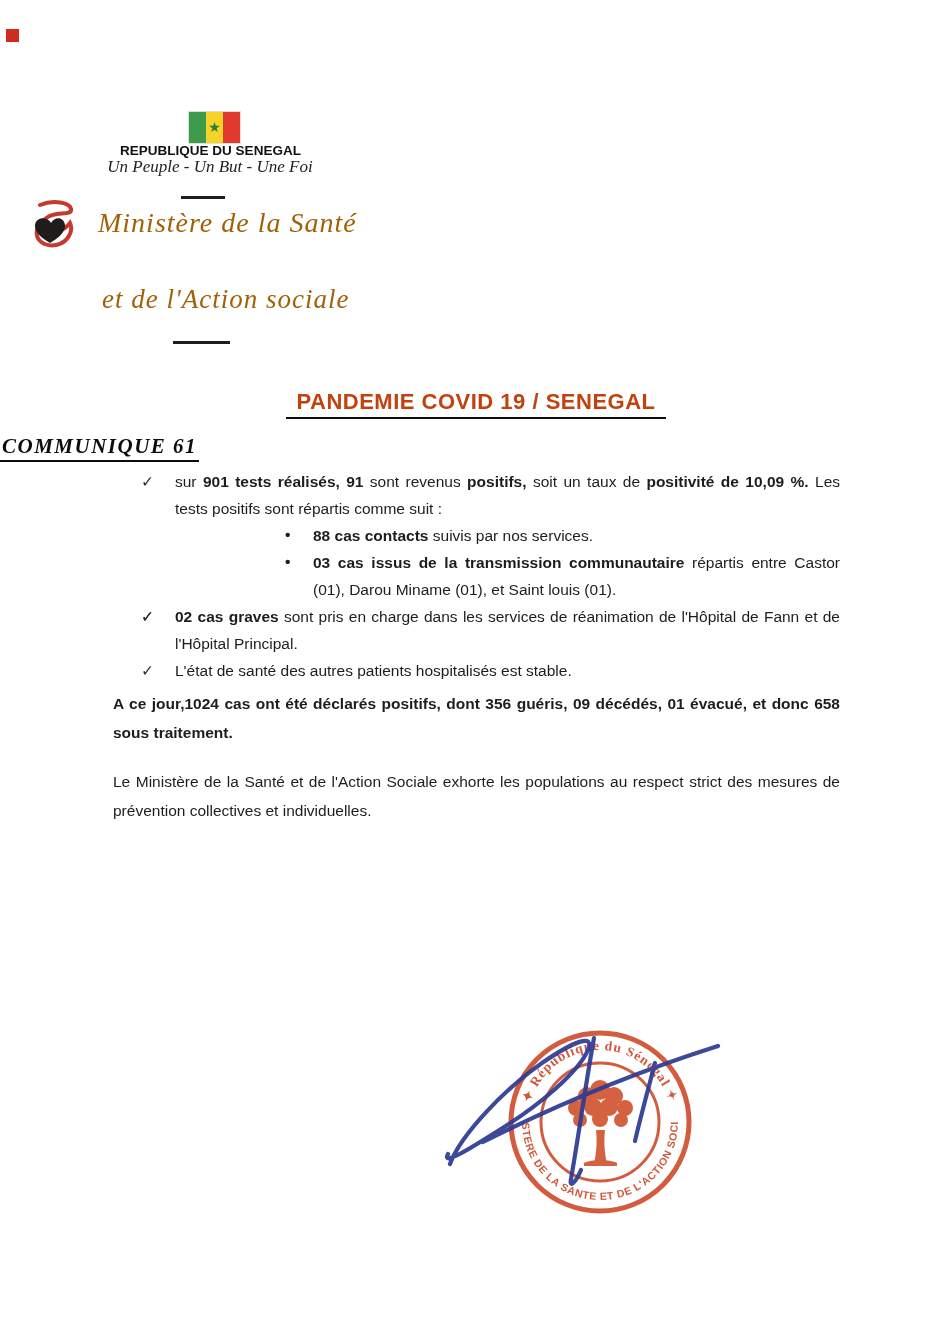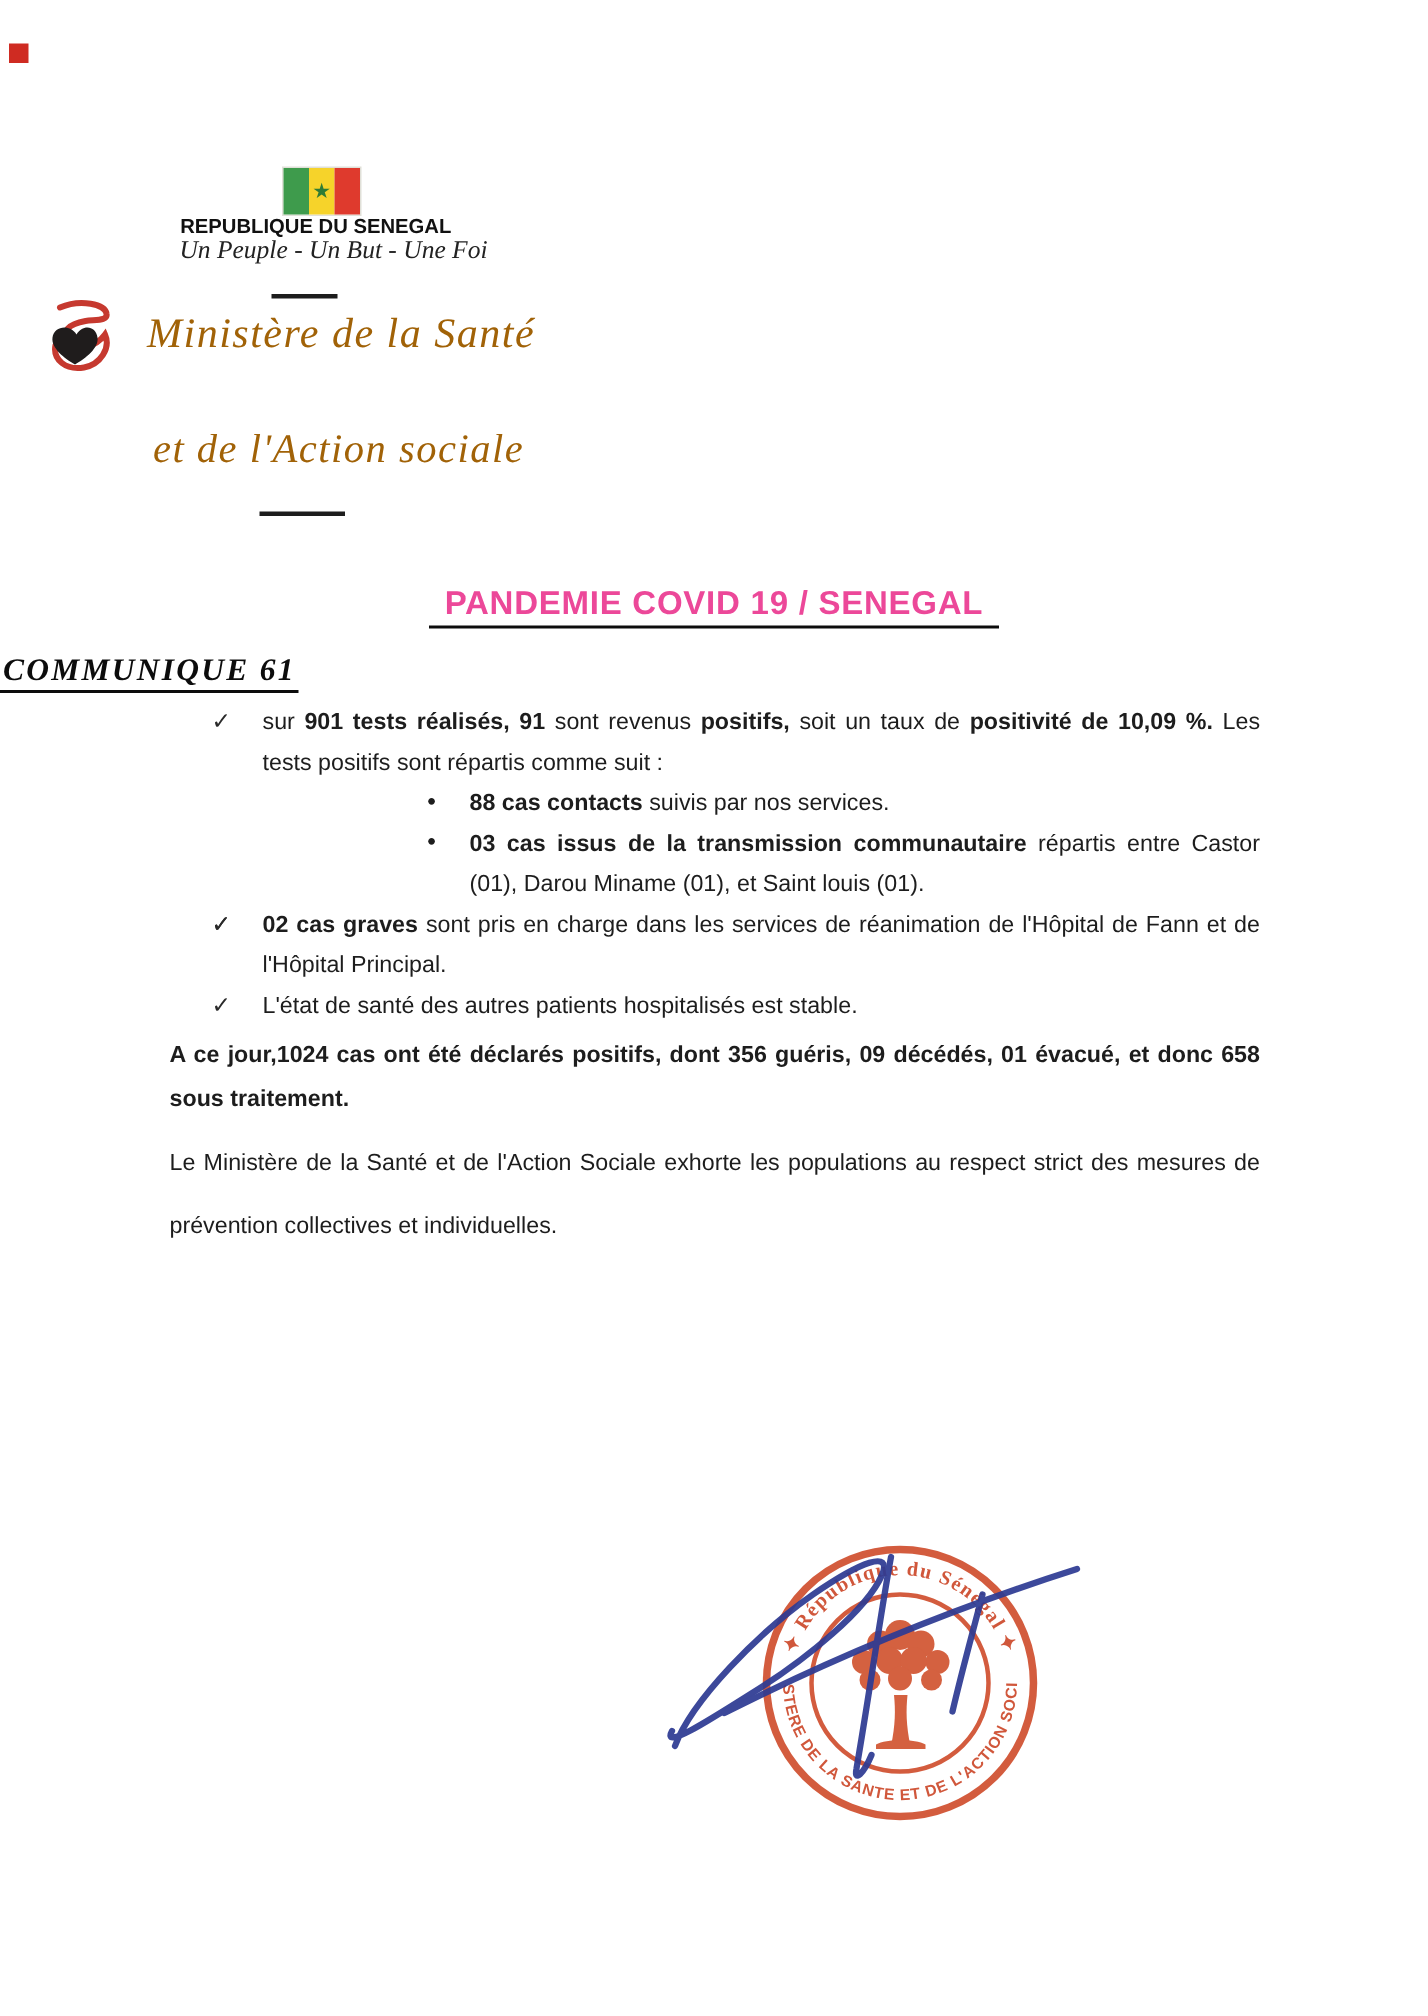--- a/index.html
+++ b/index.html
@@ -8,49 +8,49 @@
   .abs{position:absolute;}
 
   
   .corner-marker{left:6px;top:29px;width:13px;height:13px;background:#cf2b22;}
 
   
   .flag{left:188px;top:111px;width:51px;height:31px;display:flex;border:1px solid #e0e0d8;}
   .flag .band{flex:1;}
   .flag .star{position:absolute;left:0;right:0;top:5px;text-align:center;font-size:14px;line-height:20px;}
   .republic-title{left:118px;top:143px;width:185px;text-align:center;font-size:13.5px;font-weight:bold;color:#111;}
-  .republic-motto{left:95px;top:157px;width:230px;text-align:right;
+  .republic-motto{left:95px;top:157px;width:230px;text-align:center;
       font-family:"Liberation Serif",serif;font-style:italic;font-size:17px;color:#222;}
 
   .rule{background:#1d1d1d;}
   .rule-top{left:181px;top:196px;width:44px;height:3px;}
   .rule-bottom{left:173px;top:341px;width:57px;height:3px;}
 
   .script{font-family:"Liberation Serif",serif;font-style:italic;color:#a16207;}
   .ministry-line1{left:98px;top:207px;font-size:28px;letter-spacing:1px;}
   .ministry-line2{left:102px;top:284px;font-size:27px;letter-spacing:1px;}
   .date-line{left:632px;top:214px;font-size:25px;letter-spacing:.5px;}
 
   .doc-title{left:0;top:389px;width:952px;text-align:center;}
-  .doc-title span{display:inline-block;font-size:22px;font-weight:bold;letter-spacing:.5px;color:#ec4899;
+  .doc-title span{display:inline-block;font-size:22px;font-weight:bold;letter-spacing:.5px;color:#c2410c;
       border-bottom:2.5px solid #0c0c0c;padding:0 10px 2px 10px;}
   .doc-subtitle{left:0;top:434px;width:952px;text-align:left;}
   .doc-subtitle span{display:inline-block;font-family:"Liberation Serif",serif;font-style:italic;font-weight:bold;
       font-size:21px;letter-spacing:1.5px;color:#0c0c0c;border-bottom:2px solid #0c0c0c;padding:0 2px 1px 2px;}
 
   
   .body{left:113px;top:468px;width:727px;font-size:15.5px;text-align:justify;color:#1d1d1d;}
   .p1{line-height:33px;margin:0 0 9px 0;}
   .check-item{position:relative;padding-left:62px;line-height:27px;}
   .check-item .check{position:absolute;left:28px;top:0;color:#2a2a2a;}
   .sub-item{position:relative;padding-left:200px;line-height:27px;}
   .sub-item .dot{position:absolute;left:172px;top:-1px;font-weight:bold;}
   .b{font-weight:bold;}
   .p2{line-height:29px;font-weight:bold;margin:5px 0 0 0;}
-  .p3{line-height:42px;margin:8px 0 0 0;}
+  .p3{line-height:29px;margin:20px 0 0 0;}
 
   
   .stamp-wrap{left:428px;top:1012px;width:330px;height:235px;}
 </style>
 </head>
 <body>
 
 <div class="page">
 
   <div class="abs corner-marker"></div>

